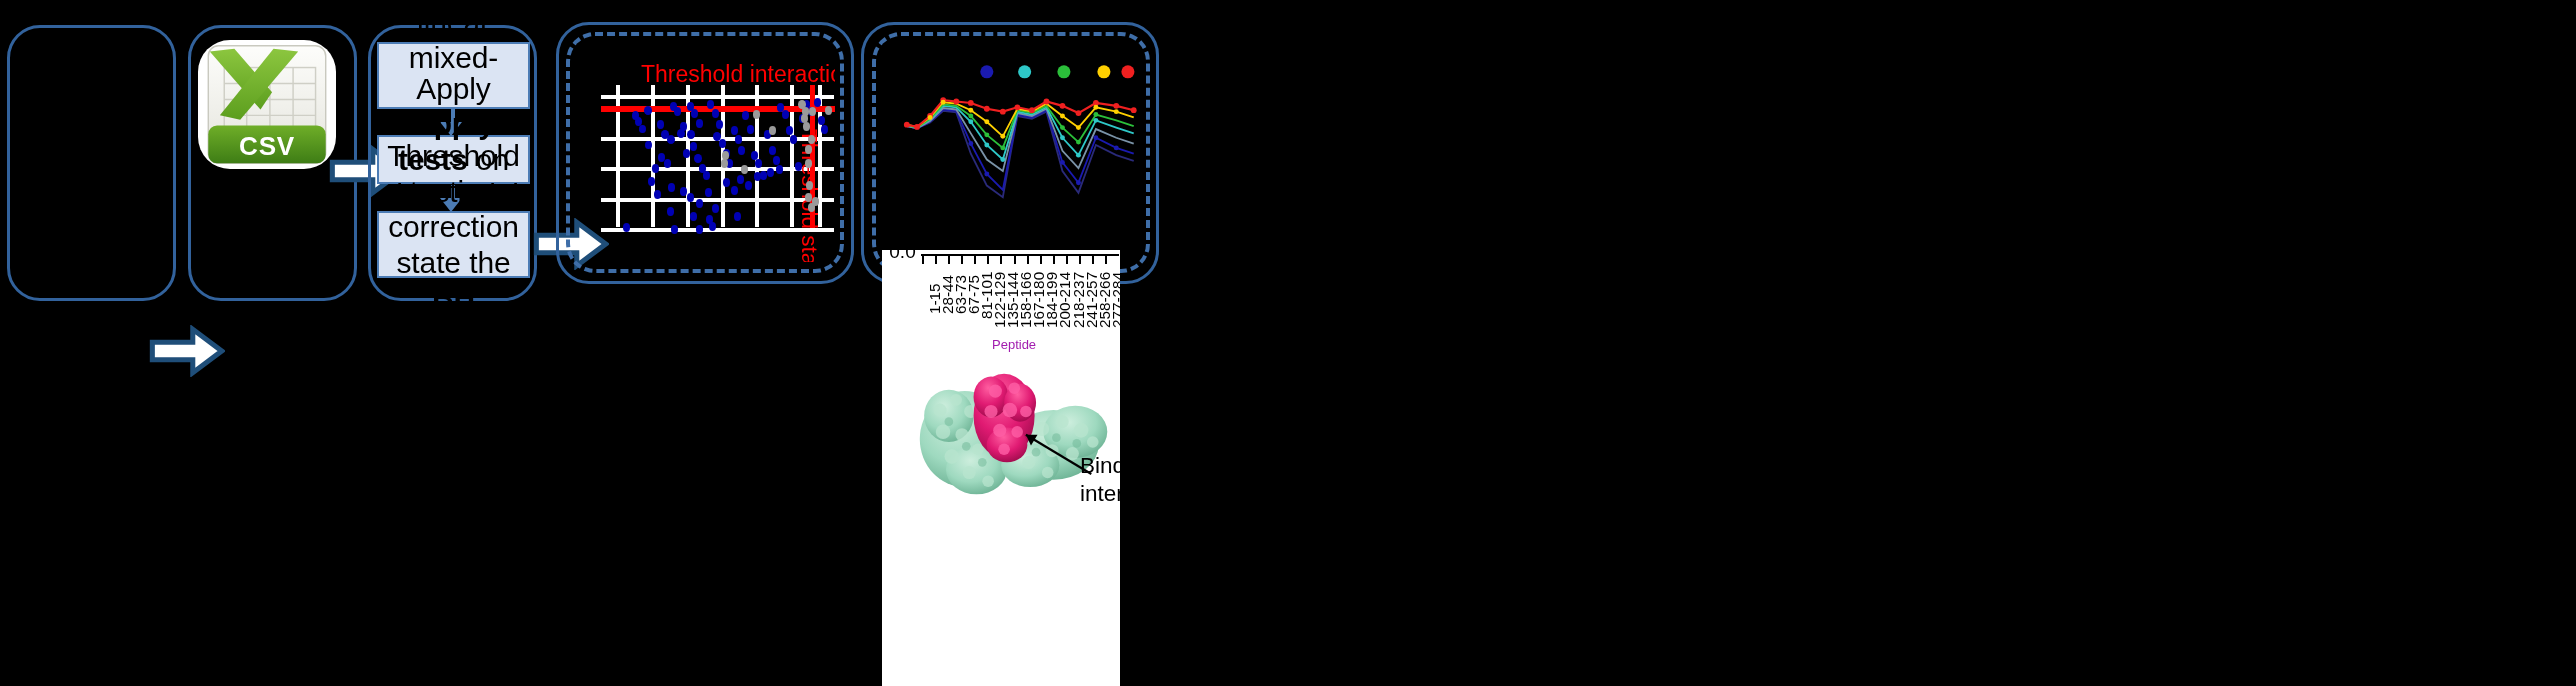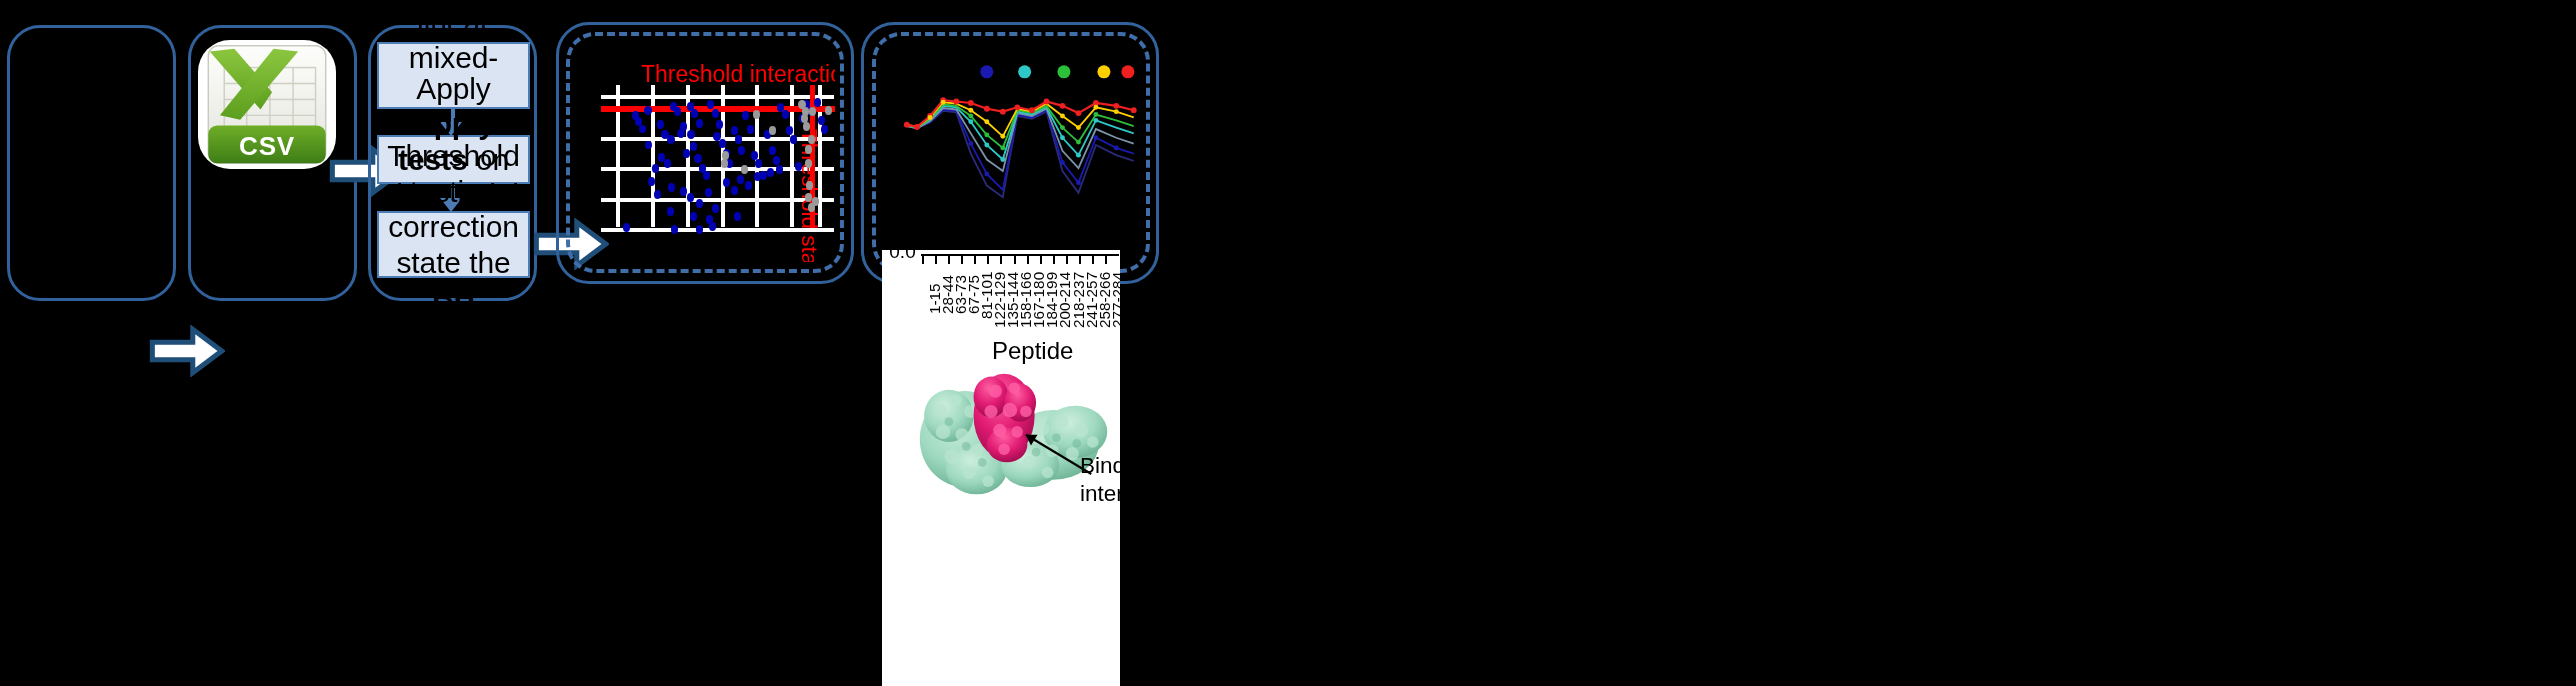--- a/index.html
+++ b/index.html
@@ -140,22 +140,22 @@
     position: absolute;
     font-size: 15.3px;
     color: #000000;
     white-space: nowrap;
     transform-origin: left top;
     transform: rotate(-90deg);
     font-family: "Liberation Sans", sans-serif;
   }
   .axis-title {
     position: absolute;
-    font-size: 24px;
-    color: #000000;
+    font-size: 13px;
+    color: #a21caf;
     white-space: nowrap;
     font-family: "Liberation Sans", sans-serif;
   }
   .ytick {
     position: absolute;
     font-size: 19px;
     color: #000000;
     white-space: nowrap;
     font-family: "Liberation Sans", sans-serif;
   }

